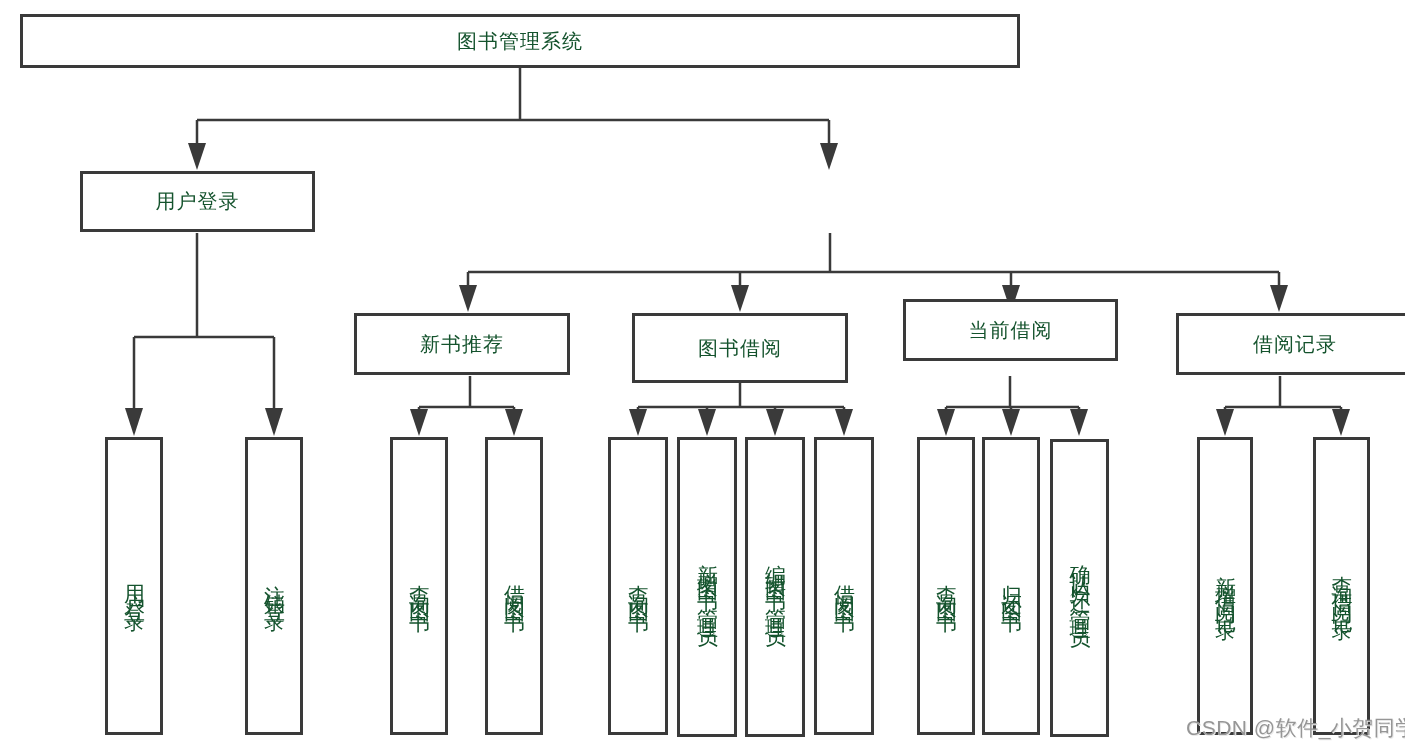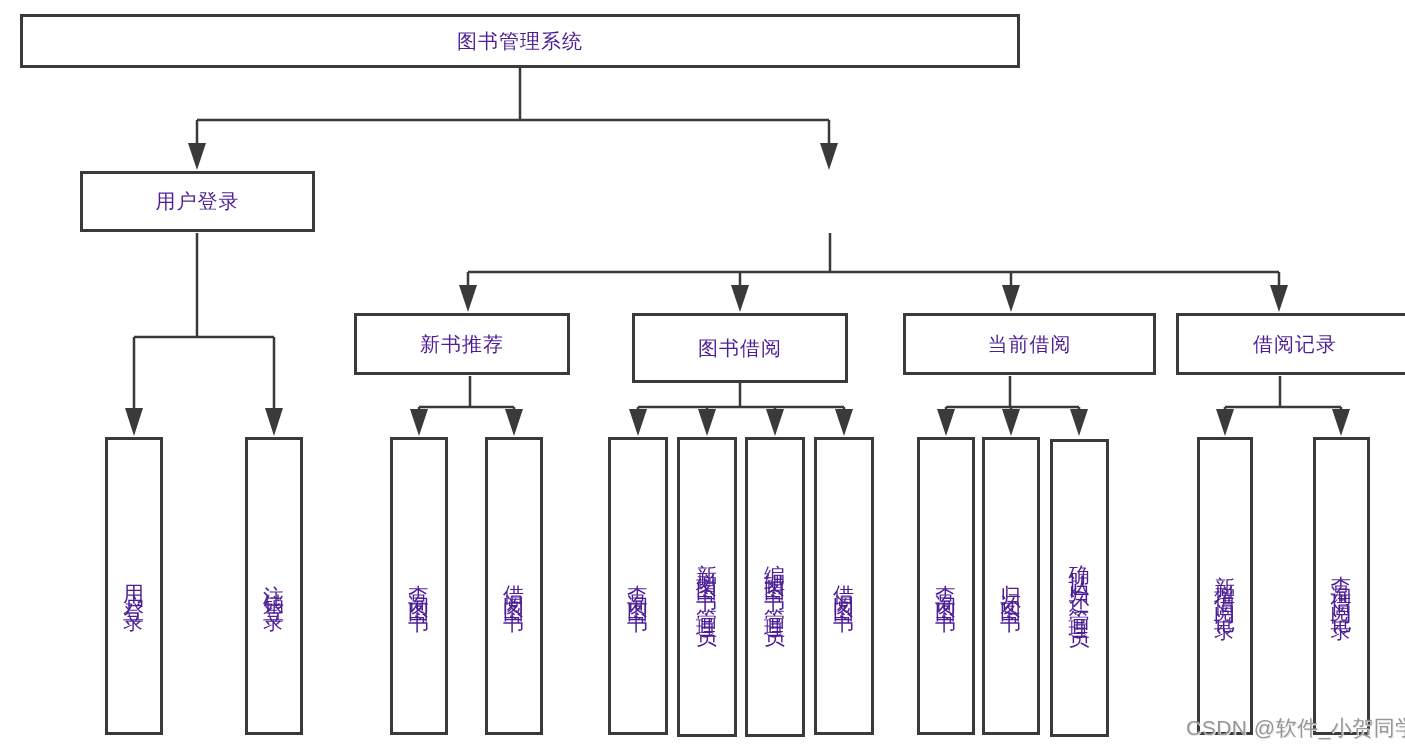--- a/index.html
+++ b/index.html
@@ -21,23 +21,24 @@
   .box {
     position: absolute;
     background: #ffffff;
     border: 3px solid #3a3a3a;
     display: flex;
     align-items: center;
     justify-content: center;
     z-index: 2;
   }
   .box .label {
-    color: #4c1d95;
+    color: #14532d;
     text-align: right;
     white-space: nowrap;
+    font-family: Liberation Serif, serif;
   }
   .box.h .label {
     font-size: 20px;
     letter-spacing: 1px;
   }
   .box.v .label {
     writing-mode: vertical-rl;
     text-orientation: mixed;
     font-size: 21px;
     line-height: 1;
@@ -115,21 +116,21 @@
   <div class="box h" style="left:80px;top:171px;width:235px;height:61px">
     <span class="label">用户登录</span>
   </div>
 
   <div class="box h" style="left:354px;top:313px;width:216px;height:62px">
     <span class="label">新书推荐</span>
   </div>
   <div class="box h" style="left:632px;top:313px;width:216px;height:70px">
     <span class="label">图书借阅</span>
   </div>
-  <div class="box h" style="left:903px;top:313px;width:253px;height:62px">
+  <div class="box h" style="left:903px;top:299px;width:215px;height:62px">
     <span class="label">当前借阅</span>
   </div>
   <div class="box h" style="left:1176px;top:313px;width:238px;height:62px">
     <span class="label">借阅记录</span>
   </div>
 
   <div class="box v" style="left:105px;top:437px;width:58px;height:298px">
     <span class="label">用户登录</span>
   </div>
   <div class="box v" style="left:245px;top:437px;width:58px;height:298px">

